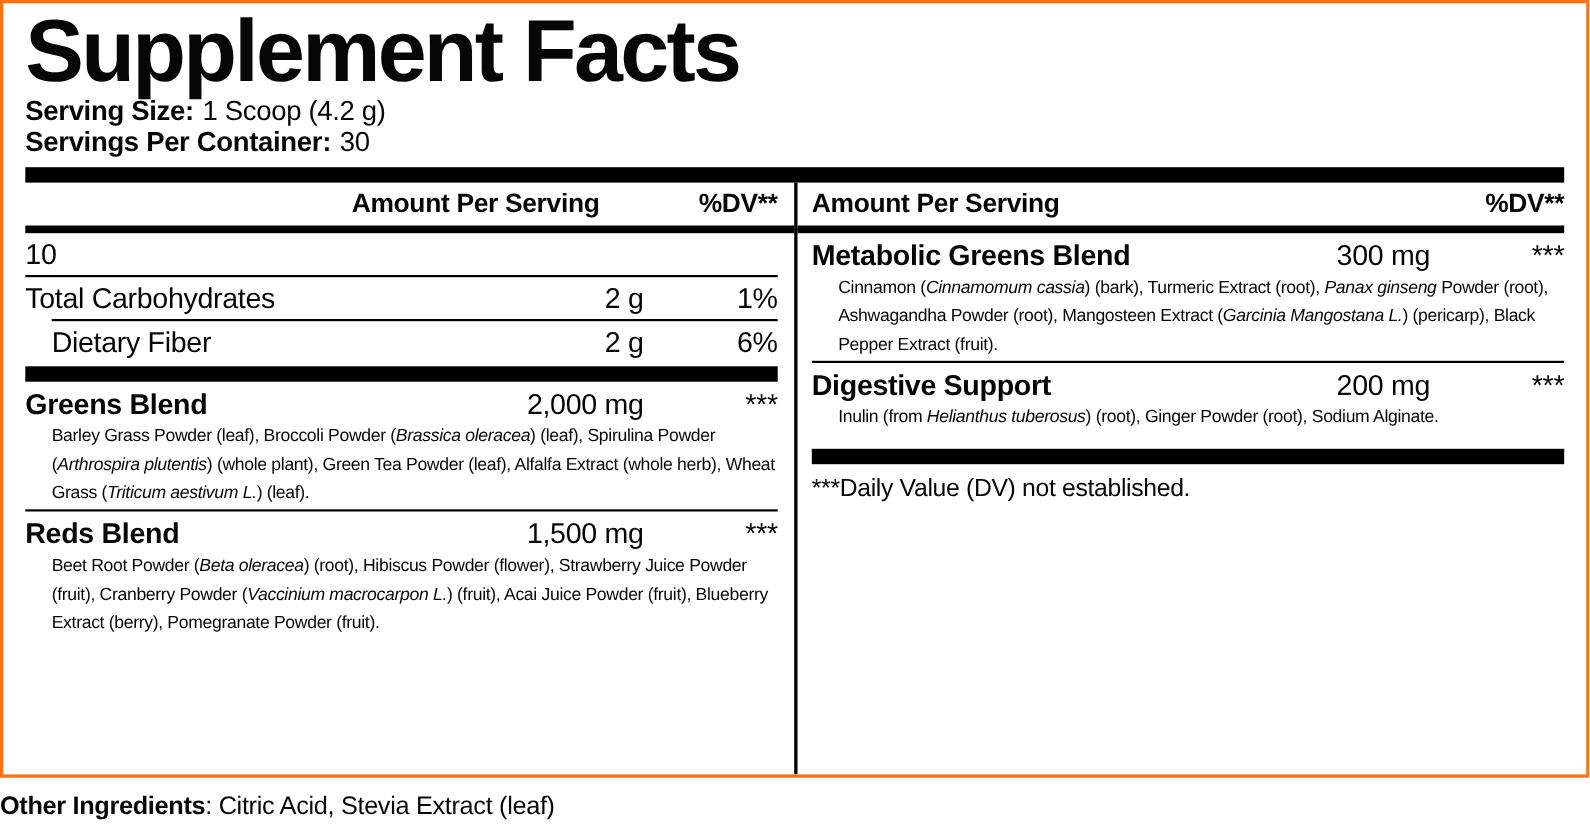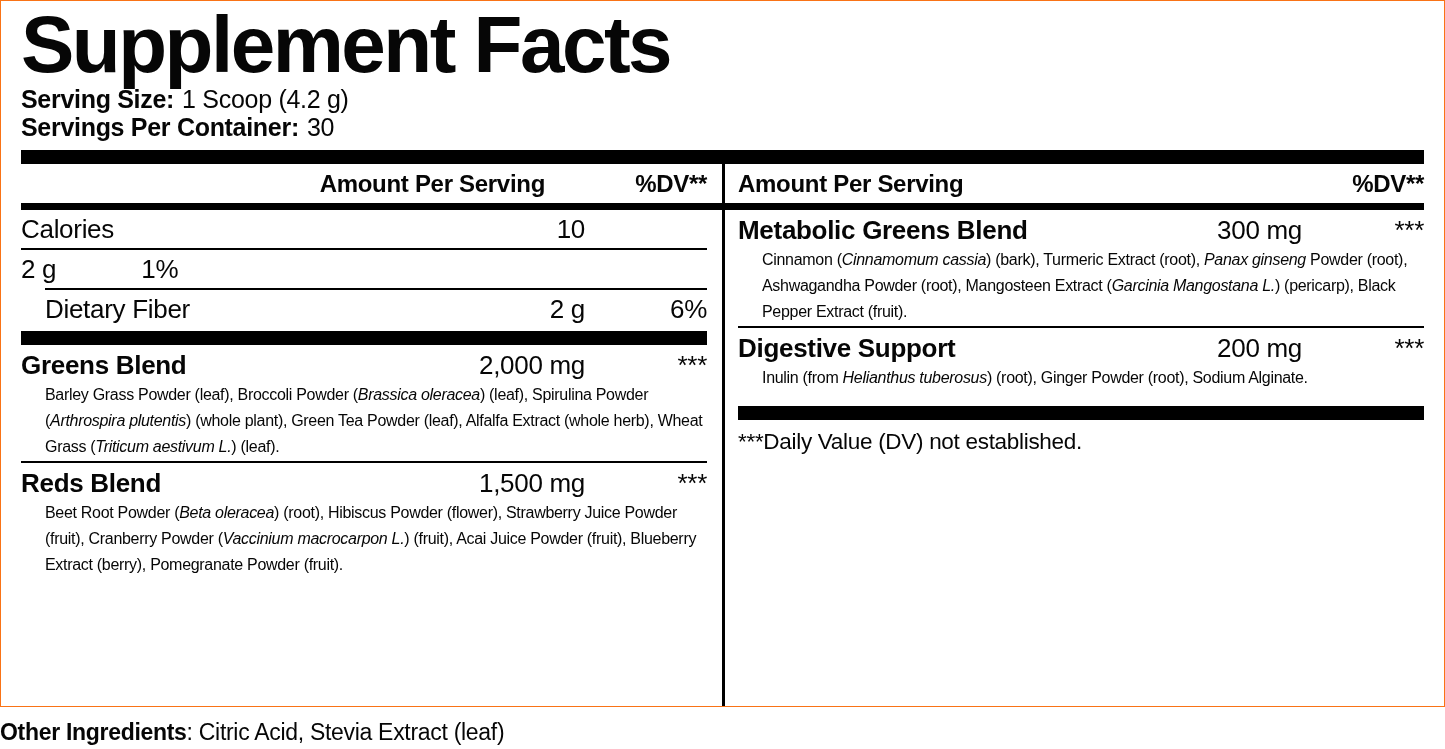--- a/index.html
+++ b/index.html
@@ -7,21 +7,21 @@
   body {
     width: 1445px; height: 749px;
     background: #ffffff;
     color: #060606;
     font-family: "Liberation Sans", sans-serif;
     overflow: hidden;
   }
 
   .facts-box {
     width: 1445px; height: 707px;
-    border: 1px solid #f97316;
+    border: 3px solid #f97316;
     padding: 0 20px;
     display: flex; flex-direction: column;
     overflow: hidden;
   }
 
   .title {
     font-size: 80px; font-weight: bold;
     letter-spacing: -2.5px; line-height: 1.0;
     margin-top: 4px;
     white-space: nowrap;
@@ -110,27 +110,27 @@
 
     <div class="col col-left">
       <div class="col-header">
         <div class="h-spacer"></div>
         <div class="h-amount">Amount Per Serving</div>
         <div class="h-dv">%DV**</div>
       </div>
       <div class="bar-header"></div>
 
       <div class="nrow">
-        <div class="n-name">Calories</div>
         <div class="n-amt">10</div>
         <div class="n-dv"></div>
       </div>
       <div class="hairline"></div>
 
       <div class="nrow">
+        <div class="n-name">Total Carbohydrates</div>
         <div class="n-amt">2 g</div>
         <div class="n-dv">1%</div>
       </div>
       <div class="hairline indent"></div>
 
       <div class="nrow">
         <div class="n-name indent">Dietary Fiber</div>
         <div class="n-amt">2 g</div>
         <div class="n-dv">6%</div>
       </div>

